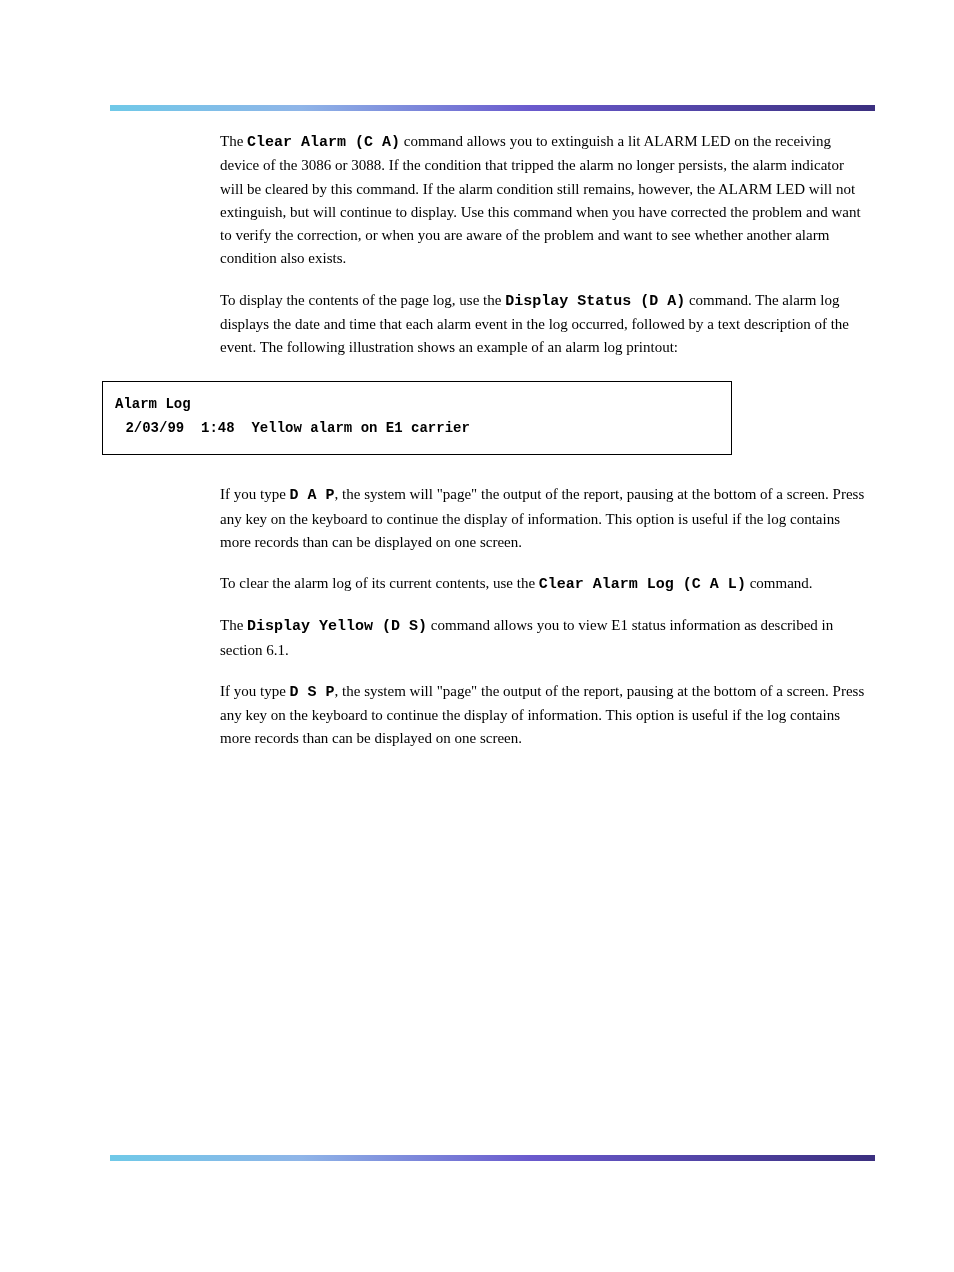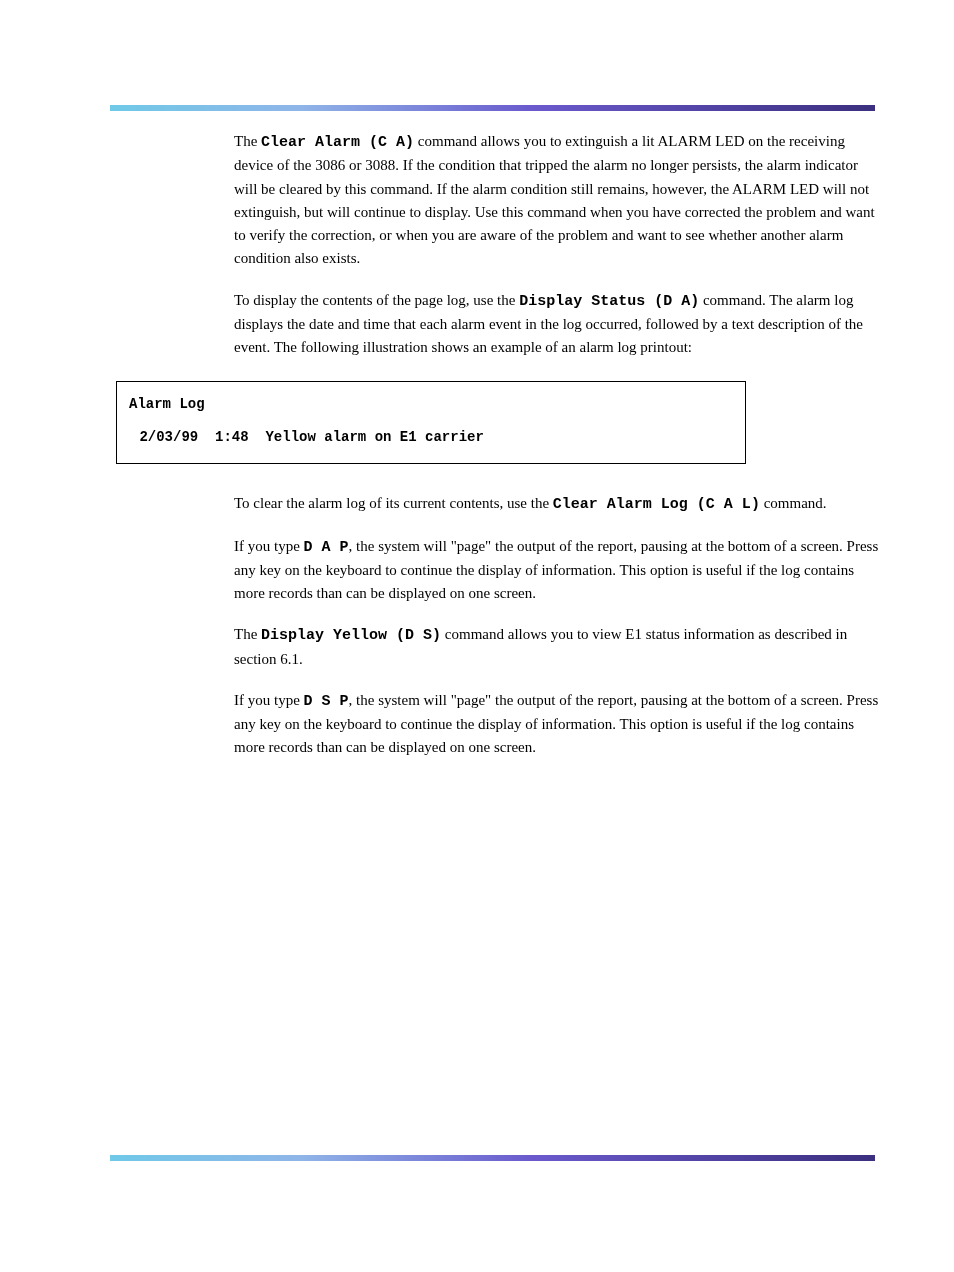--- a/index.html
+++ b/index.html
@@ -23,21 +23,21 @@
       background: linear-gradient(to right, #6fc9e8 0%, #8fb5e8 25%, #6a5acd 55%, #3b2f7f 100%);
     }
     .top-bar {
       top: 105px;
     }
     .bottom-bar {
       top: 1155px;
     }
     .content {
       position: absolute;
-      left: 116px;
+      left: 102px;
       top: 130px;
       width: 765px;
     }
     .para {
       font-size: 15px;
       line-height: 1.55;
       margin-bottom: 18px;
     }
     .cmd {
       font-family: 'Courier New', monospace;
@@ -52,21 +52,21 @@
       margin-bottom: 28px;
       border: 1px solid #000;
       padding: 14px 12px 18px 12px;
       width: 630px;
       font-family: 'Courier New', monospace;
       font-size: 14px;
       font-weight: bold;
       line-height: 1.15;
     }
     .alarm-title {
-      margin-bottom: 17px;
+      margin-bottom: 8px;
     }
     .alarm-line {
       white-space: pre;
       padding-left: 2px;
     }
   </style>
 </head>
 <body>
 
 <div class="top-bar"></div>
@@ -82,25 +82,25 @@
   </div>
 
   <div class="alarm-box">
     <div class="alarm-title">Alarm Log</div>
     <div id="alarm-lines">
         <div class="alarm-line"> 2/03/99  1:48  Yellow alarm on E1 carrier</div>
       </div>
   </div>
 
   <div class="para indent1">
-    <span>To clear the alarm log of its current contents, use the </span><span class="cmd">Clear Alarm Log (C A L)</span><span> command.</span>
+    <span>If you type </span><span class="cmd">D A P</span><span>, the system will "page" the output of the report, pausing at the bottom of a screen. Press any key on the keyboard to continue the display of information. This option is useful if the log contains more records than can be displayed on one screen.</span>
   </div>
 
   <div class="para indent1">
-    <span>If you type </span><span class="cmd">D A P</span><span>, the system will "page" the output of the report, pausing at the bottom of a screen. Press any key on the keyboard to continue the display of information. This option is useful if the log contains more records than can be displayed on one screen.</span>
+    <span>To clear the alarm log of its current contents, use the </span><span class="cmd">Clear Alarm Log (C A L)</span><span> command.</span>
   </div>
 
   <div class="para indent1">
     <span>The </span><span class="cmd">Display Yellow (D S)</span><span> command allows you to view E1 status information as described in section 6.1.</span>
   </div>
 
   <div class="para indent1">
     <span>If you type </span><span class="cmd">D S P</span><span>, the system will "page" the output of the report, pausing at the bottom of a screen. Press any key on the keyboard to continue the display of information. This option is useful if the log contains more records than can be displayed on one screen.</span>
   </div>
 

